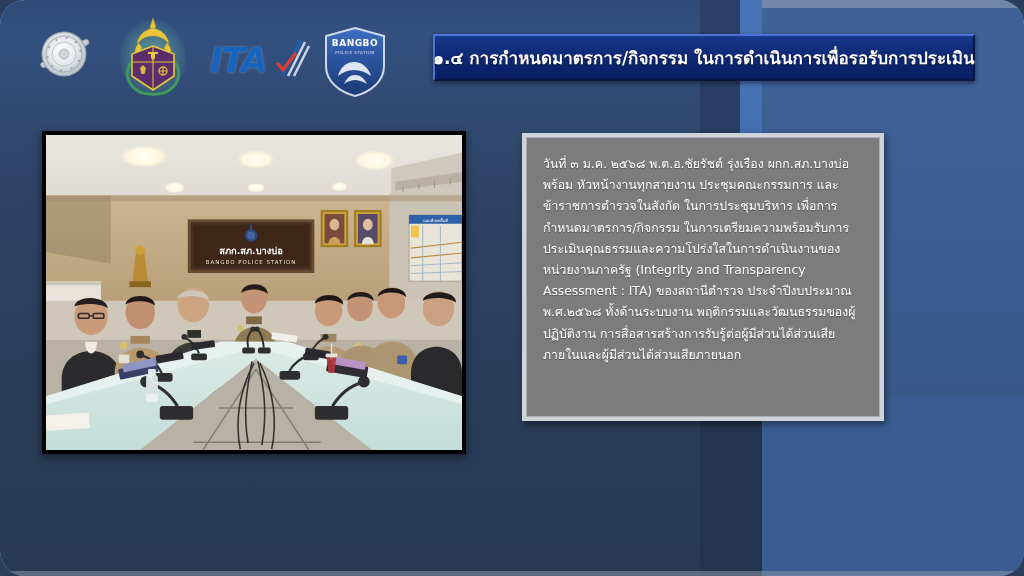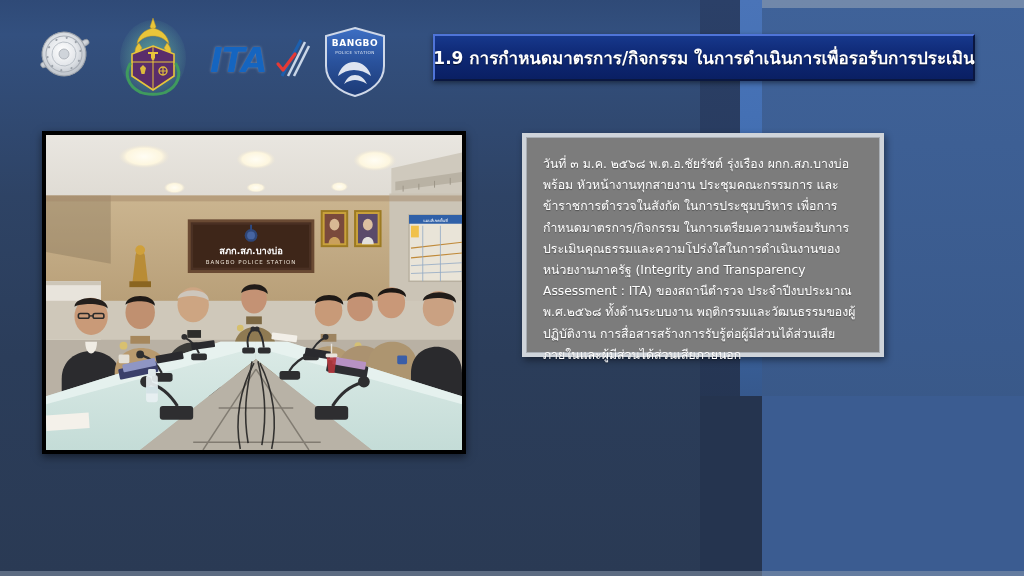--- a/index.html
+++ b/index.html
@@ -8,20 +8,21 @@
     font-family:"Liberation Sans","DejaVu Sans",sans-serif;
     background:#2c3e5c;
     position:relative;
   }
 
   
   #slide{
     position:absolute; inset:0;
     background:#7dd3fc;
     overflow:hidden;
+    border-radius:25px;
   }
   .band{ position:absolute; top:0; bottom:0; }
   .band-a{ left:0; width:740px;
     background:linear-gradient(180deg,#2f4a77 0%, #33507f 6%, #2e4365 34%, #2b3d5a 62%, #2a3a54 100%); }
   .band-b{ left:740px; width:22px;
     background:linear-gradient(180deg,#4a74b8 0%, #4470b4 20%, #3a639f 55%, #2d4063 100%); }
   .band-c{ left:762px; width:262px;
     background:linear-gradient(180deg,#3f6299 0%, #3d5f94 25%, #3a5a8c 60%, #37557f 100%); }
   .band-d{ position:absolute; left:762px; top:396px; width:262px; bottom:0;
     background:#3b5c91; }
@@ -72,21 +73,21 @@
   #photo{
     position:absolute; left:42px; top:131px; width:424px; height:323px;
     border:4px solid #000;
     box-shadow:0 3px 8px rgba(0,0,0,.5);
     overflow:hidden; background:#b9b1a4;
   }
   #photo svg{ display:block; width:100%; height:100%; }
 
   
   #textpanel{
-    position:absolute; left:522px; top:133px; width:362px; height:224px;
+    position:absolute; left:522px; top:133px; width:362px; height:288px;
     background:#cfd4da;
     padding:4px;
     box-shadow:2px 3px 7px rgba(0,0,0,.45);
   }
   #textpanel .inner{
     width:100%; height:100%;
     background:#7c7c7c;
     border:1px solid #a9aeb4;
     padding:16px 14px 10px 16px;
   }
@@ -211,21 +212,21 @@
         <g fill="#e9eef6" opacity=".95">
           <path d="M16 50 C18 42 24 36 32 36 C40 36 47 42 49 50 C44 46 38 44 32 44 C26 44 21 46 16 50 Z"></path>
           <path d="M22 58 C25 52 28 49 33 49 C38 49 42 52 45 58 C40 55 36 54 33 54 C30 54 26 55 22 58 Z"></path>
         </g>
       </svg>
     </div>
 
   </div>
 
   <div id="titlebar">
-    <span class="t">1.9 การกำหนดมาตรการ/กิจกรรม ในการดำเนินการเพื่อรอรับการประเมิน</span>
+    <span class="t">๑.๔ การกำหนดมาตรการ/กิจกรรม ในการดำเนินการเพื่อรอรับการประเมิน</span>
   </div>
 
   <div id="photo">
     <svg viewBox="0 0 424 323" preserveAspectRatio="none">
       <defs>
         <linearGradient id="ceil" x1="0" y1="0" x2="0" y2="1">
           <stop offset="0%" stop-color="#e9e6e0"></stop>
             <stop offset="100%" stop-color="#d2cdc4"></stop>
         </linearGradient>
         <linearGradient id="wall" x1="0" y1="0" x2="0" y2="1">

